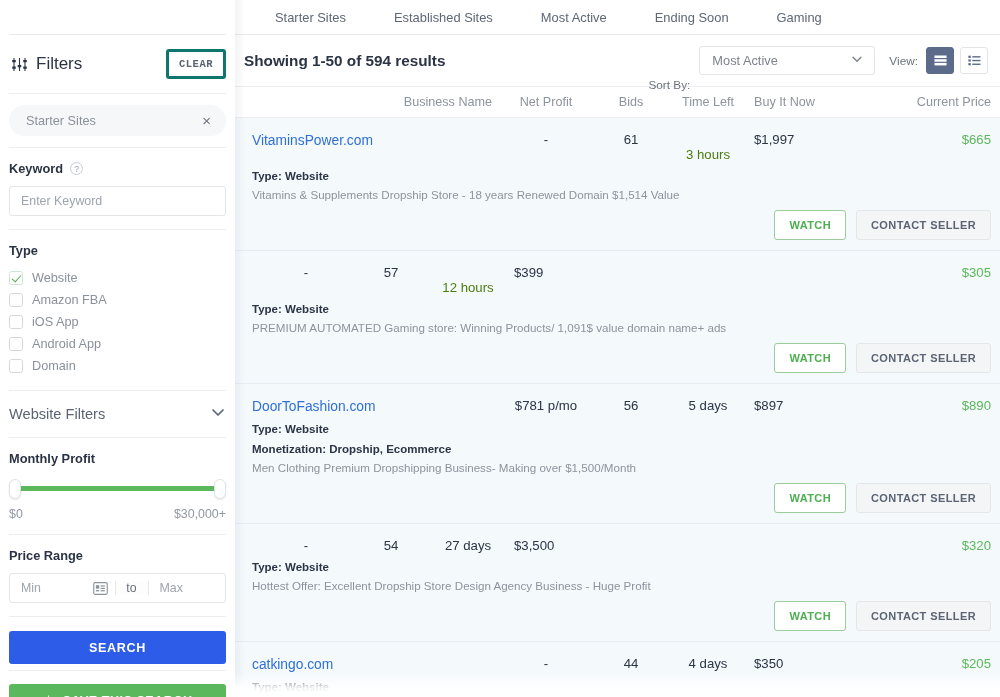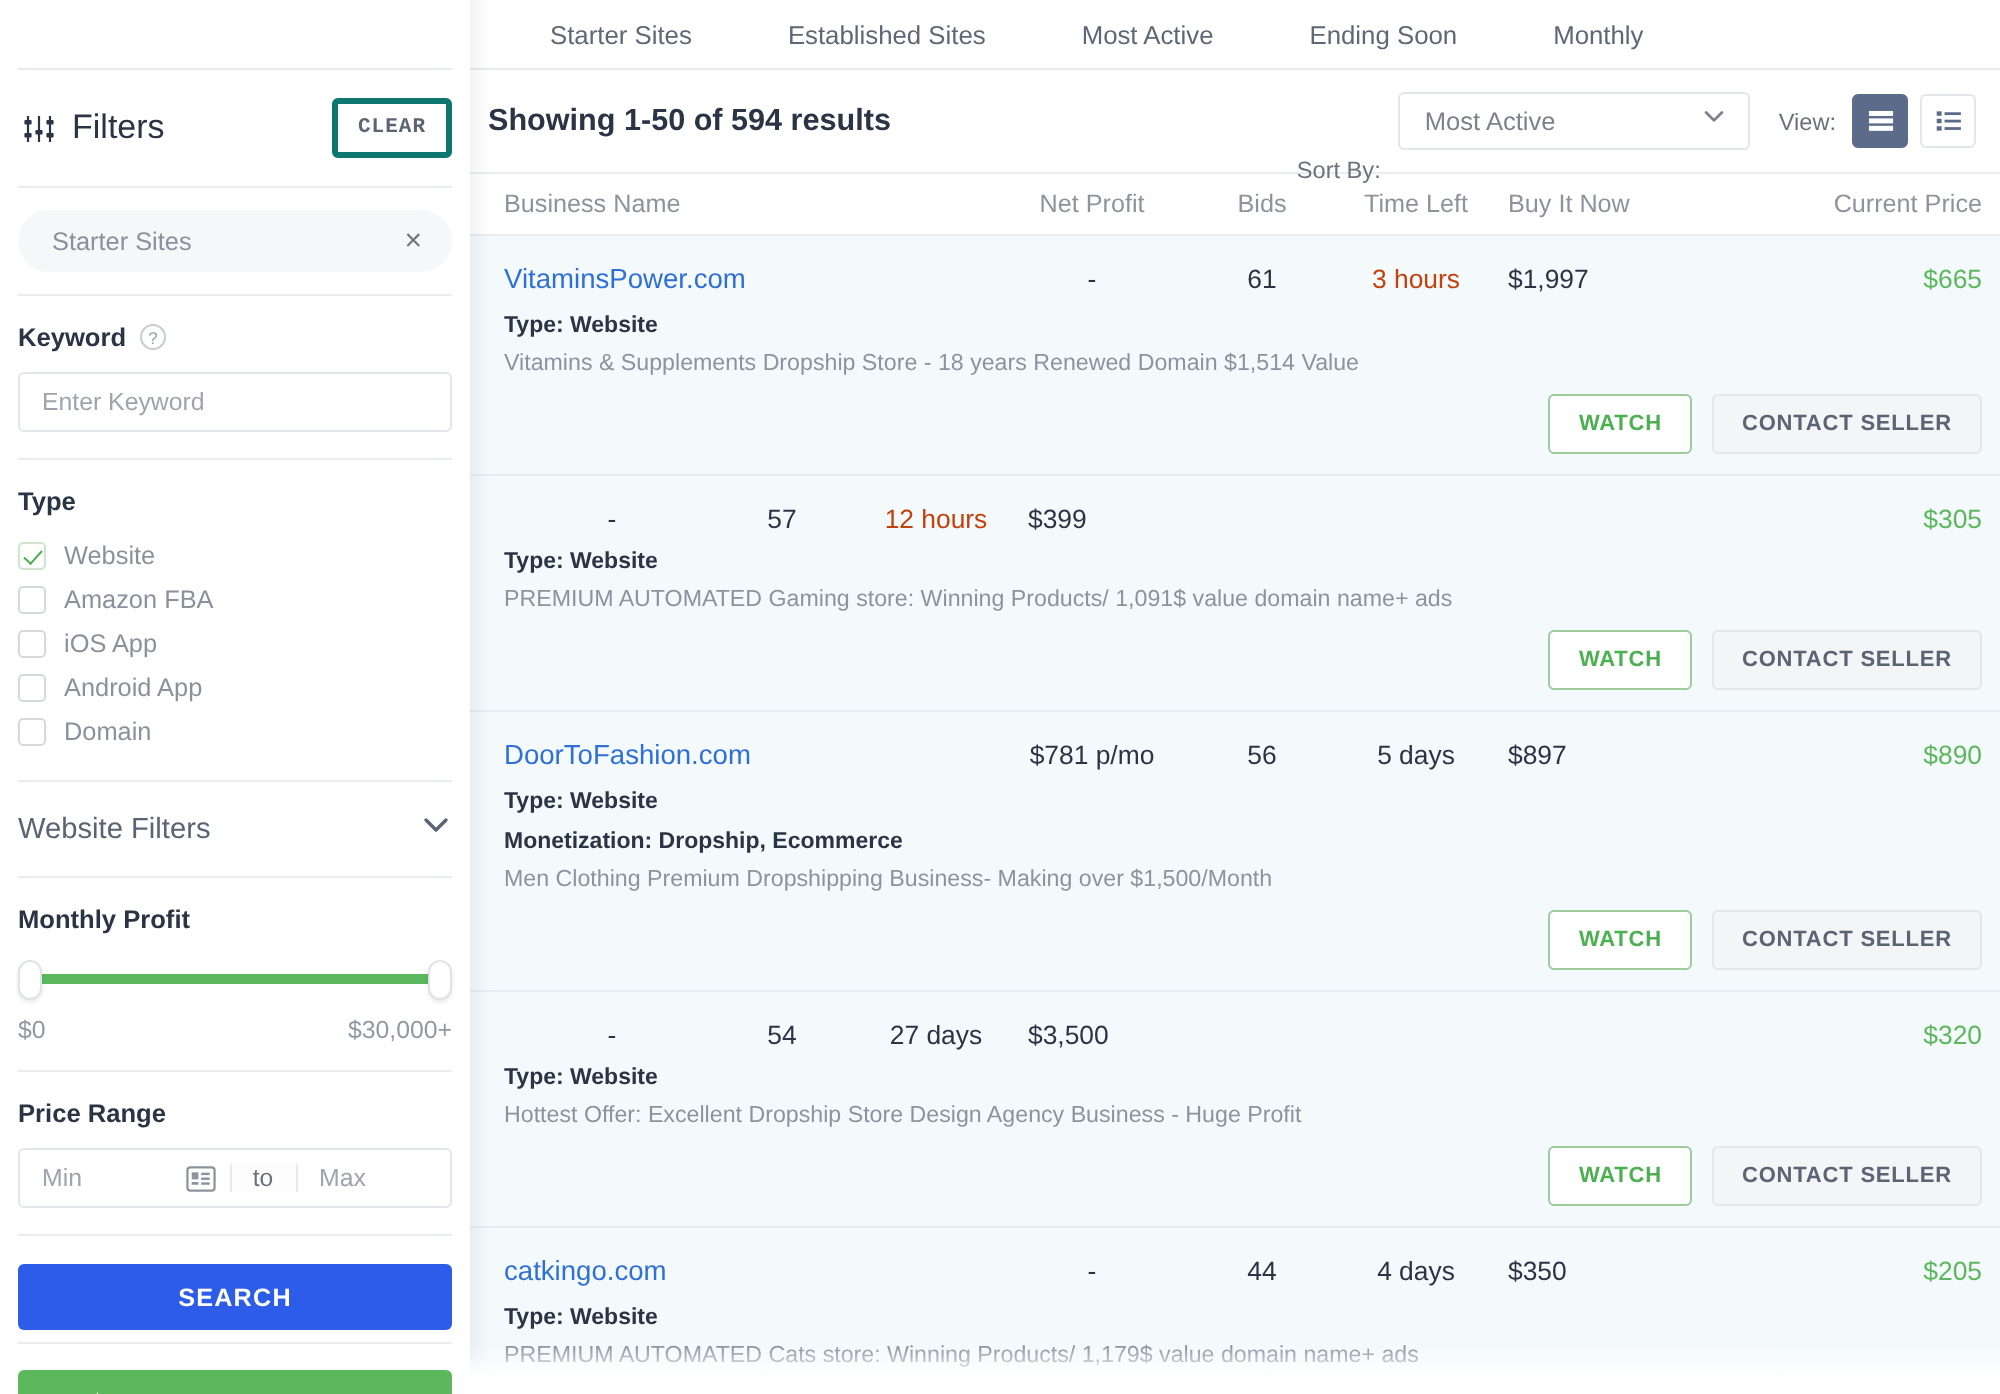--- a/index.html
+++ b/index.html
@@ -143,39 +143,39 @@
   .view-toggle { display: flex; gap: 6px; margin-right: 9px; }
   .vbtn { width: 28px; height: 27px; border-radius: 3px; display: flex; align-items: center; justify-content: center; cursor: pointer; }
   .vbtn.active { background: #5c6b8a; border: 1px solid #5c6b8a; }
   .vbtn.inactive { background: #fff; border: 1px solid #e2e5ea; }
 
   .thead {
     height: 32px; display: flex; align-items: center;
     border-top: 1px solid #ebedf0; border-bottom: 1px solid #ebedf0;
     padding: 0 9px 0 17px;
   }
-  .th { font-size: 12.6px; color: #8d939d; font-weight: 400; }
+  .th { font-size: 12.6px; color: #8d939d; font-weight: 400; text-align: right; }
 
   
   .c-name  { width: 240px; flex: 0 0 240px; }
   .c-prof  { width: 108px; flex: 0 0 108px; text-align: center; }
   .c-bids  { width: 62px;  flex: 0 0 62px;  text-align: center; }
   .c-time  { width: 92px;  flex: 0 0 92px;  text-align: center; }
   .c-bin   { width: 112px; flex: 0 0 112px; text-align: left; }
   .c-price { flex: 1 1 auto; text-align: right; }
 
   .rows { position: relative; }
   .row {
     background: #f4f9fc; border-bottom: 1px solid #e6edf2;
     padding: 13px 9px 10px 17px; position: relative;
   }
   .row-top { display: flex; align-items: flex-start; }
   .biz-name { font-size: 13.8px; color: #2f6fd8; cursor: pointer; }
   .v-cell { font-size: 13.2px; color: #2b3445; padding-top: 1px; }
-  .v-time-urgent { color: #c2410c; }
+  .v-time-urgent { color: #4d7c0f; margin-top: 15px; }
   .v-price { color: #5cb85c; }
   .meta { font-size: 11.5px; color: #2b3445; font-weight: 700; margin-top: 8px; }
   .desc { font-size: 11.6px; color: #8d939d; margin-top: 6px; }
   .row-actions { display: flex; justify-content: flex-end; gap: 10px; margin-top: 9px; }
   .btn-watch {
     min-width: 62px; height: 30px; padding: 0 14px; background: #fff;
     border: 1px solid #9ccb9c; border-radius: 3px; color: #4caf50;
     font-size: 11px; font-weight: 700; letter-spacing: .4px; cursor: pointer; font-family: inherit;
   }
   .btn-contact {
@@ -334,21 +334,21 @@
 
   <div class="sb-shadow"></div>
 
   <section class="main">
 
     <nav class="tabs">
       <span class="tab">Starter Sites</span>
       <span class="tab">Established Sites</span>
       <span class="tab">Most Active</span>
       <span class="tab">Ending Soon</span>
-      <span class="tab">Monthly</span>
+      <span class="tab">Gaming</span>
     </nav>
 
     <div class="toolbar">
       <div class="results-text">Showing 1-50 of 594 results</div>
       <span class="sortby-label">Sort By:</span>
       <div class="select-box">
         <span class="v">Most Active</span>
         <span>
           <svg viewBox="0 0 16 16" width="14" height="14">
               <path d="M3.5 6 L8 10.5 L12.5 6" fill="none" stroke="#7c828c" stroke-width="1.6" stroke-linecap="round" stroke-linejoin="round"></path>

